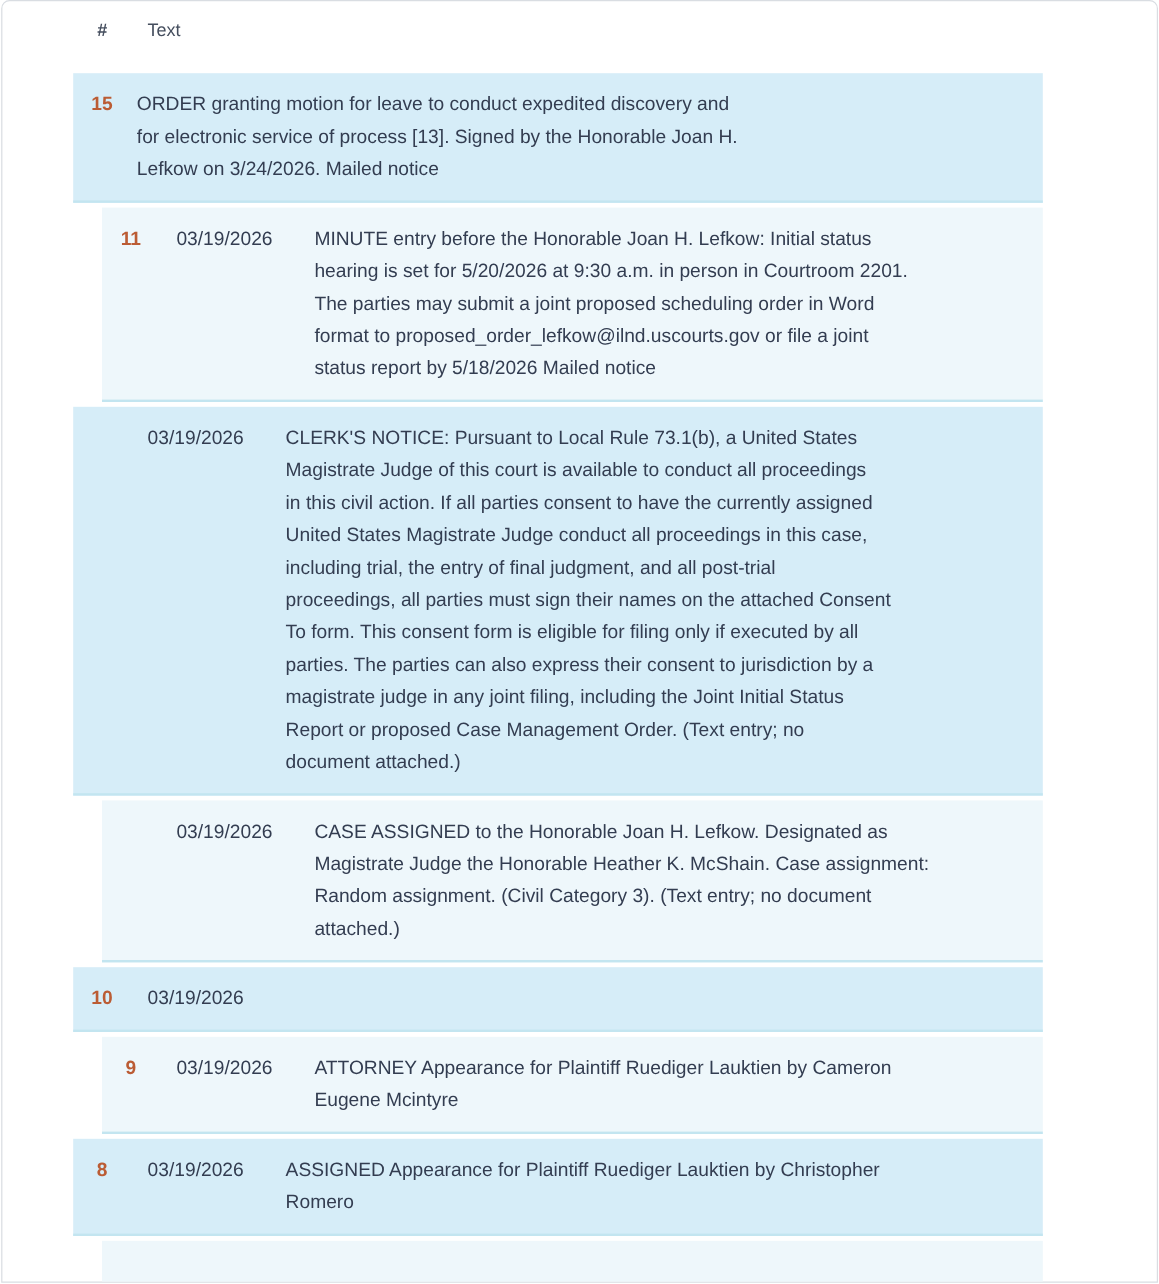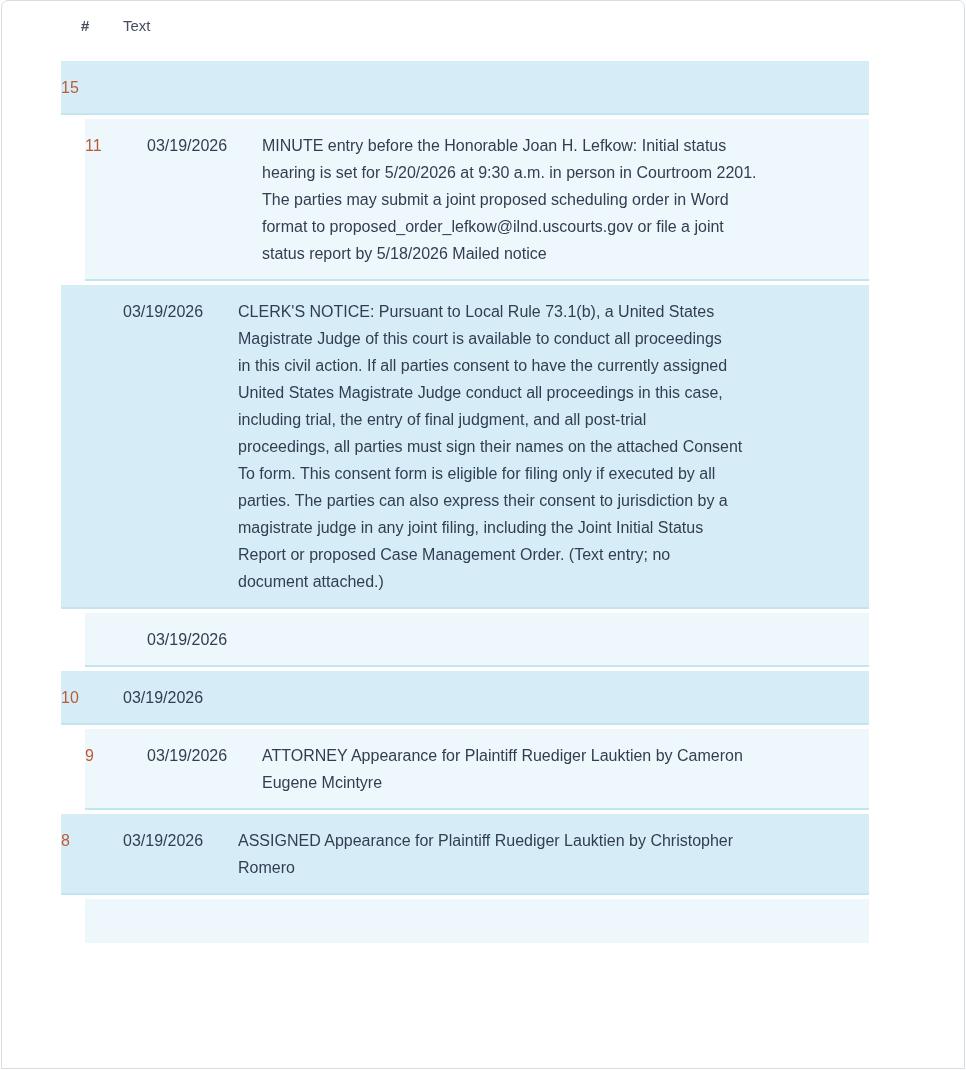--- a/index.html
+++ b/index.html
@@ -46,24 +46,24 @@
     padding:13px 0 12px 0;
     border-bottom:2px solid var(--row-divider);
     margin-bottom:4px;
     font-size:16px;
     line-height:27px;
   }
   .row-blue{background:var(--row-highlight);}
   .row-light{background:var(--row-alternate);margin-left:24px;}
   .entry-number{
     color:var(--entry-number);
-    font-weight:400;
+    font-weight:700;
     text-decoration:none;
     display:block;
-    text-align:left;
+    text-align:center;
   }
   .entry-date{color:var(--body-text);}
   .entry-desc{white-space:pre-line;color:var(--body-text);}
   .row-partial{height:44px;margin-bottom:0;border-bottom:none;}
 </style>
 </head>
 <body>
 
 <div class="page">
   <div class="table">
@@ -71,20 +71,23 @@
     <div class="header-row">
       <div class="col-num hash-label">#</div>
       <div class="col-date">Text</div>
     </div>
 
     <div id="table-body">
         <div class="row row-blue">
     <div class="col-num">
       <a class="entry-number" href="#">15</a>
     </div>
+    <div class="col-desc entry-desc">ORDER granting motion for leave to conduct expedited discovery and
+for electronic service of process [13]. Signed by the Honorable Joan H.
+Lefkow on 3/24/2026. Mailed notice</div>
   </div>
         <div class="row row-light">
     <div class="col-num">
       <a class="entry-number" href="#">11</a>
     </div>
     <div class="col-date entry-date">03/19/2026</div>
     <div class="col-desc entry-desc">MINUTE entry before the Honorable Joan H. Lefkow: Initial status
 hearing is set for 5/20/2026 at 9:30 a.m. in person in Courtroom 2201.
 The parties may submit a joint proposed scheduling order in Word
 format to proposed_order_lefkow@ilnd.uscourts.gov or file a joint
@@ -105,20 +108,24 @@
 parties. The parties can also express their consent to jurisdiction by a
 magistrate judge in any joint filing, including the Joint Initial Status
 Report or proposed Case Management Order. (Text entry; no
 document attached.)</div>
   </div>
         <div class="row row-light">
     <div class="col-num">
       <a class="entry-number" href="#"></a>
     </div>
     <div class="col-date entry-date">03/19/2026</div>
+    <div class="col-desc entry-desc">CASE ASSIGNED to the Honorable Joan H. Lefkow. Designated as
+Magistrate Judge the Honorable Heather K. McShain. Case assignment:
+Random assignment. (Civil Category 3). (Text entry; no document
+attached.)</div>
   </div>
         <div class="row row-blue">
     <div class="col-num">
       <a class="entry-number" href="#">10</a>
     </div>
     <div class="col-date entry-date">03/19/2026</div>
   </div>
         <div class="row row-light">
     <div class="col-num">
       <a class="entry-number" href="#">9</a>

